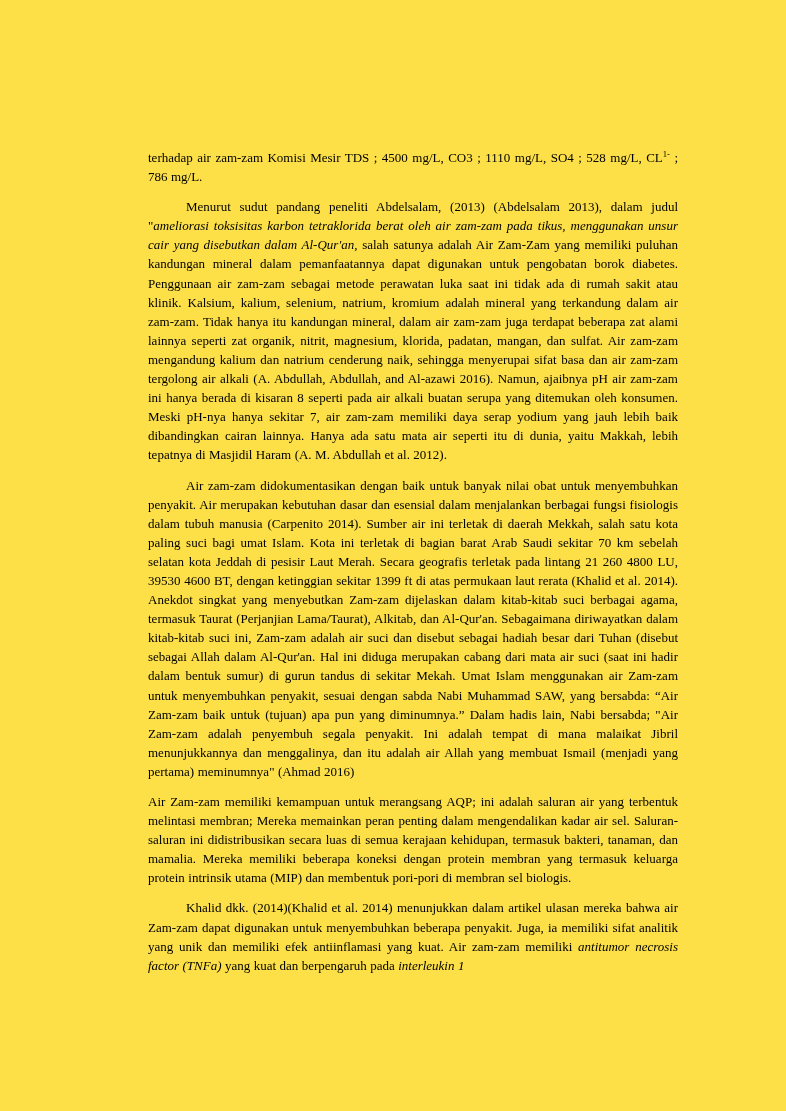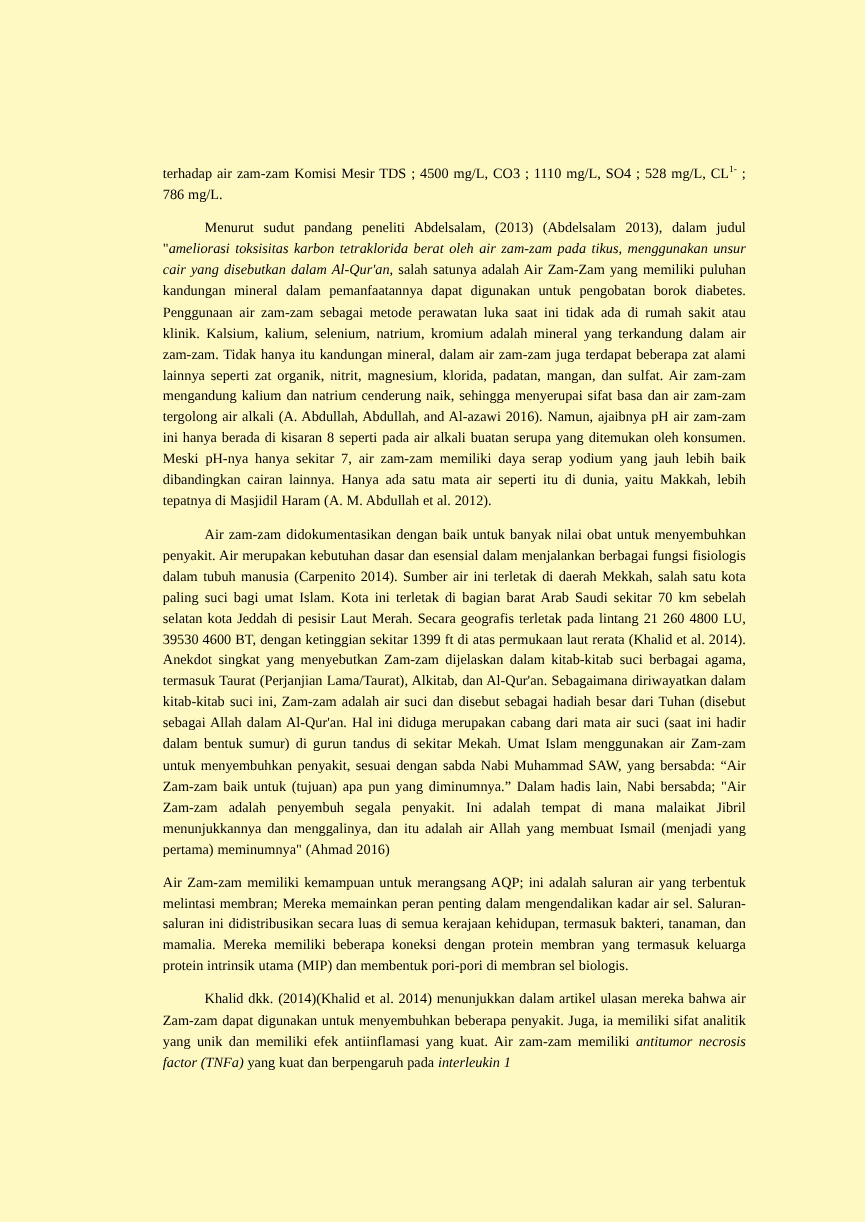--- a/index.html
+++ b/index.html
@@ -13,21 +13,21 @@
     position: relative;
     overflow: hidden;
     font-family: "Liberation Serif", "DejaVu Serif", serif;
   }
   .page {
     position: absolute;
     left: 0;
     top: 0;
     width: 786px;
     height: 1111px;
-    background: #fef9c3;
+    background: #fde047;
   }
   .textblock {
     position: absolute;
     left: 148px;
     top: 148px;
     width: 530px;
   }
   p {
     margin: 0 0 11px 0;
     font-size: 13.0px;

